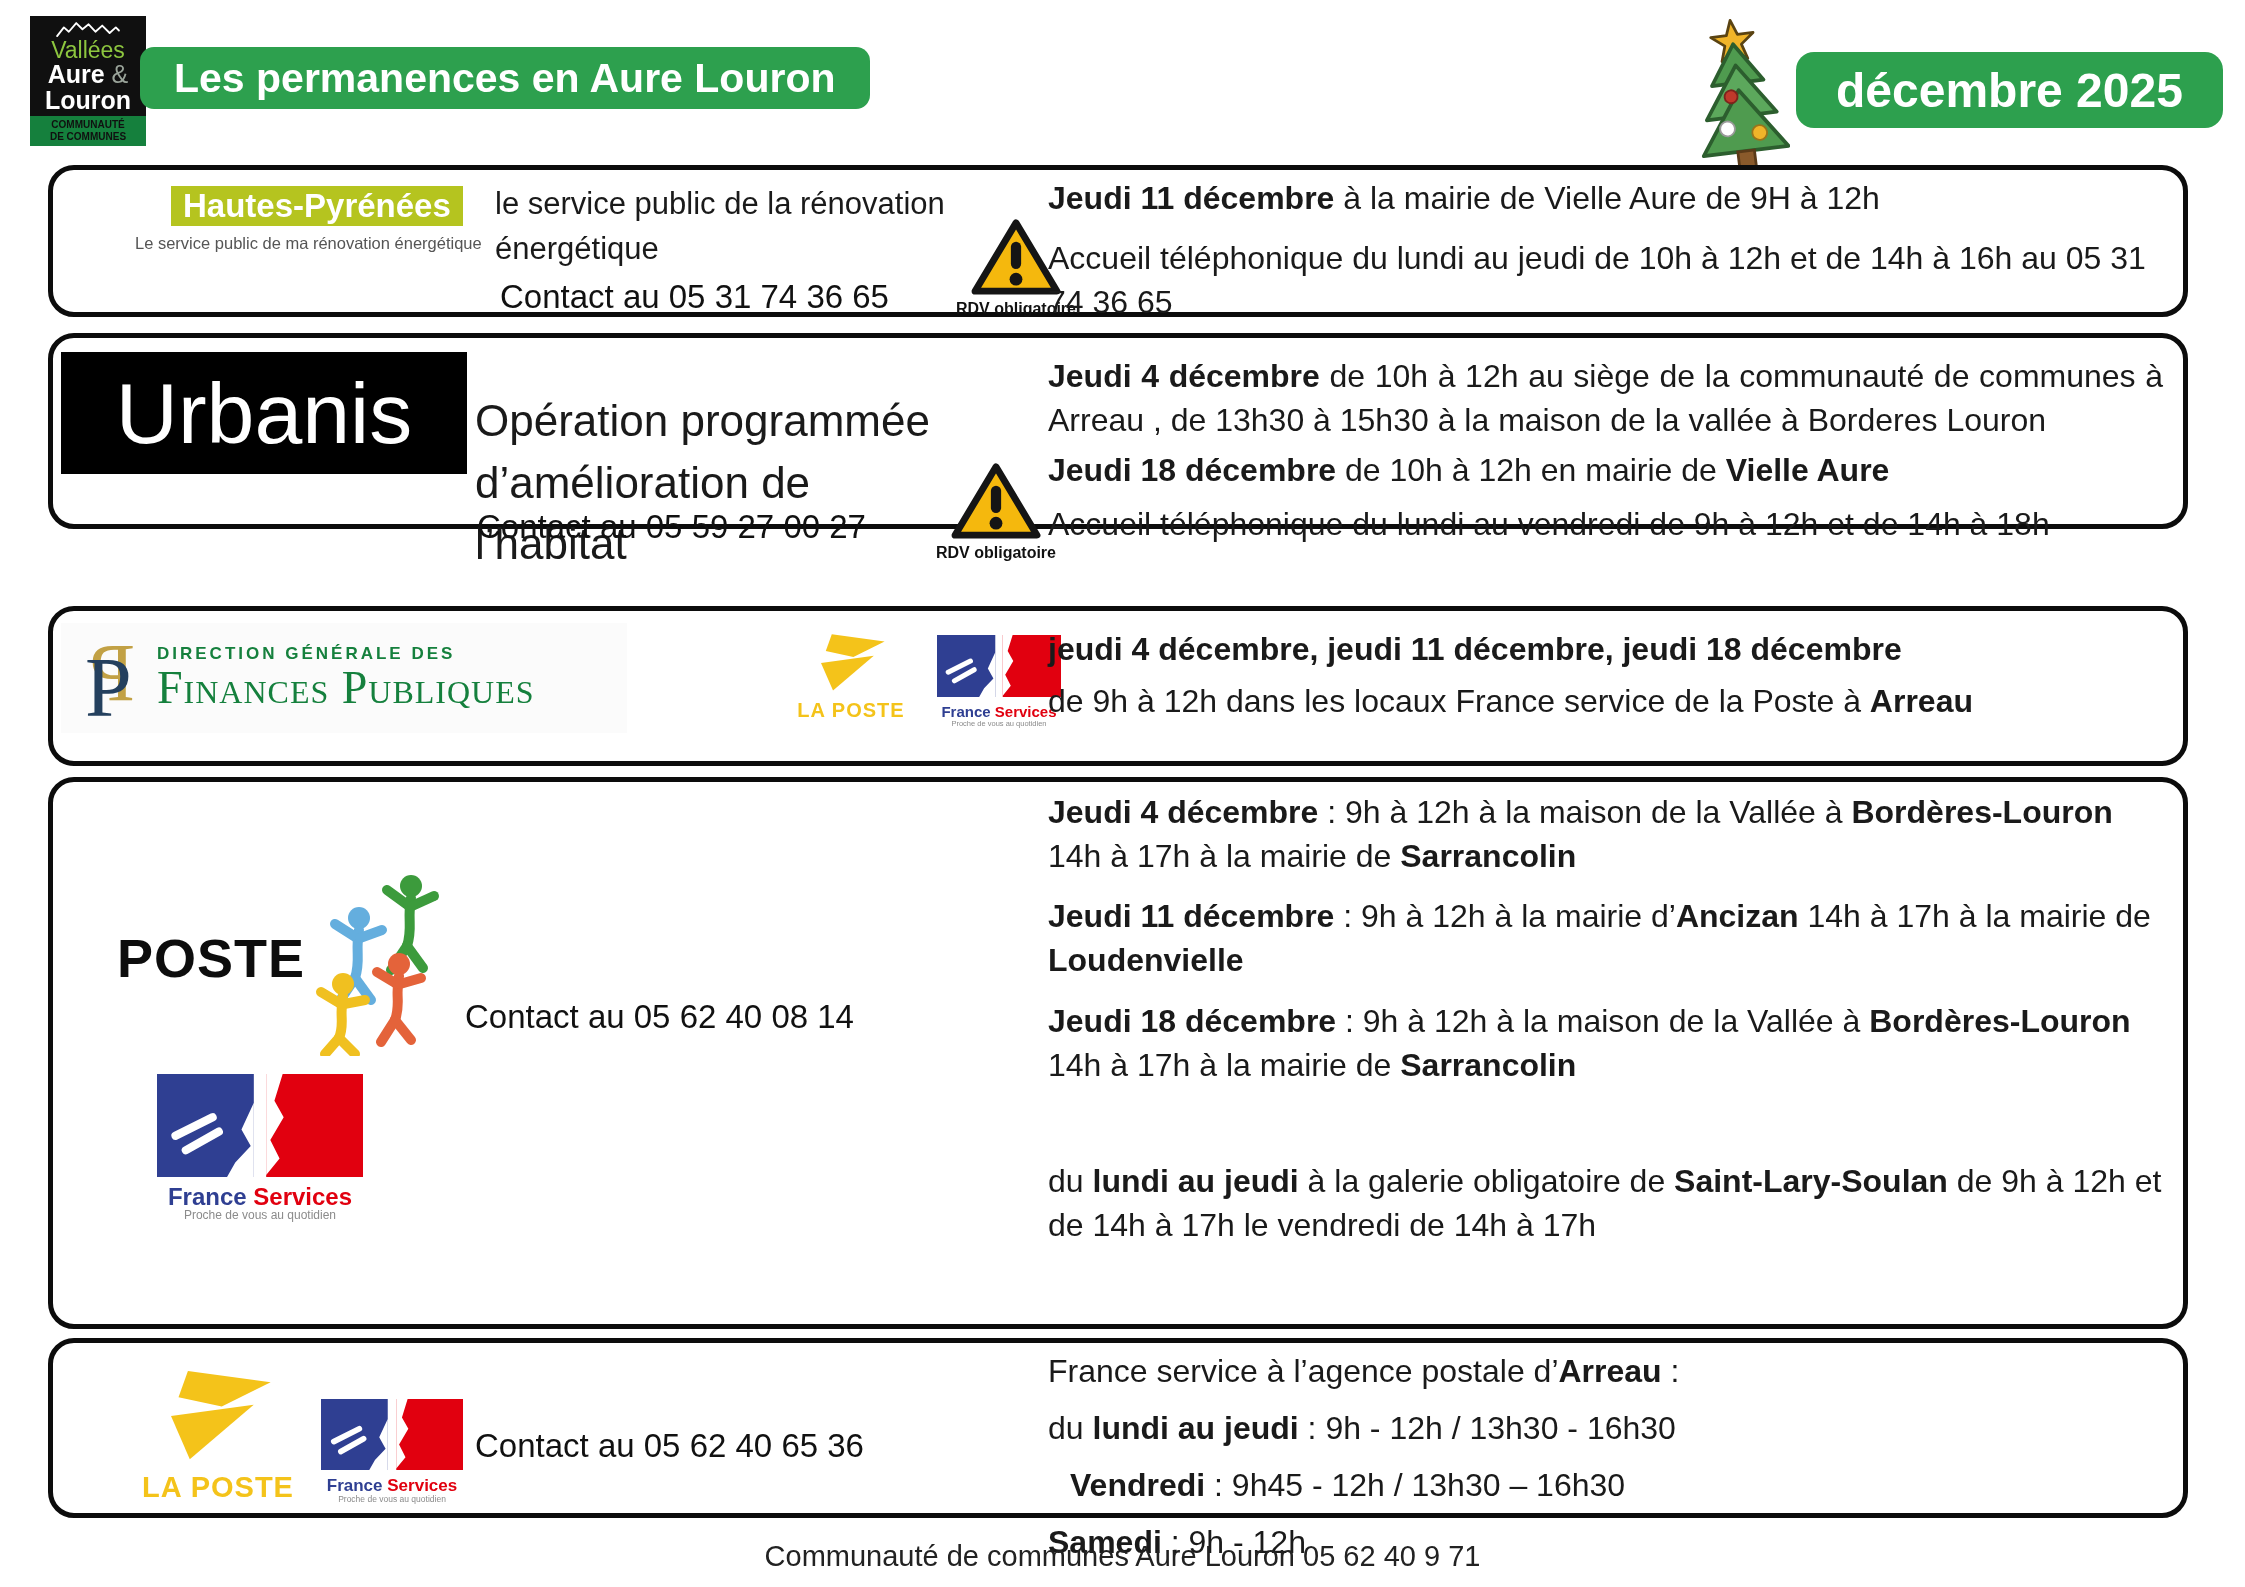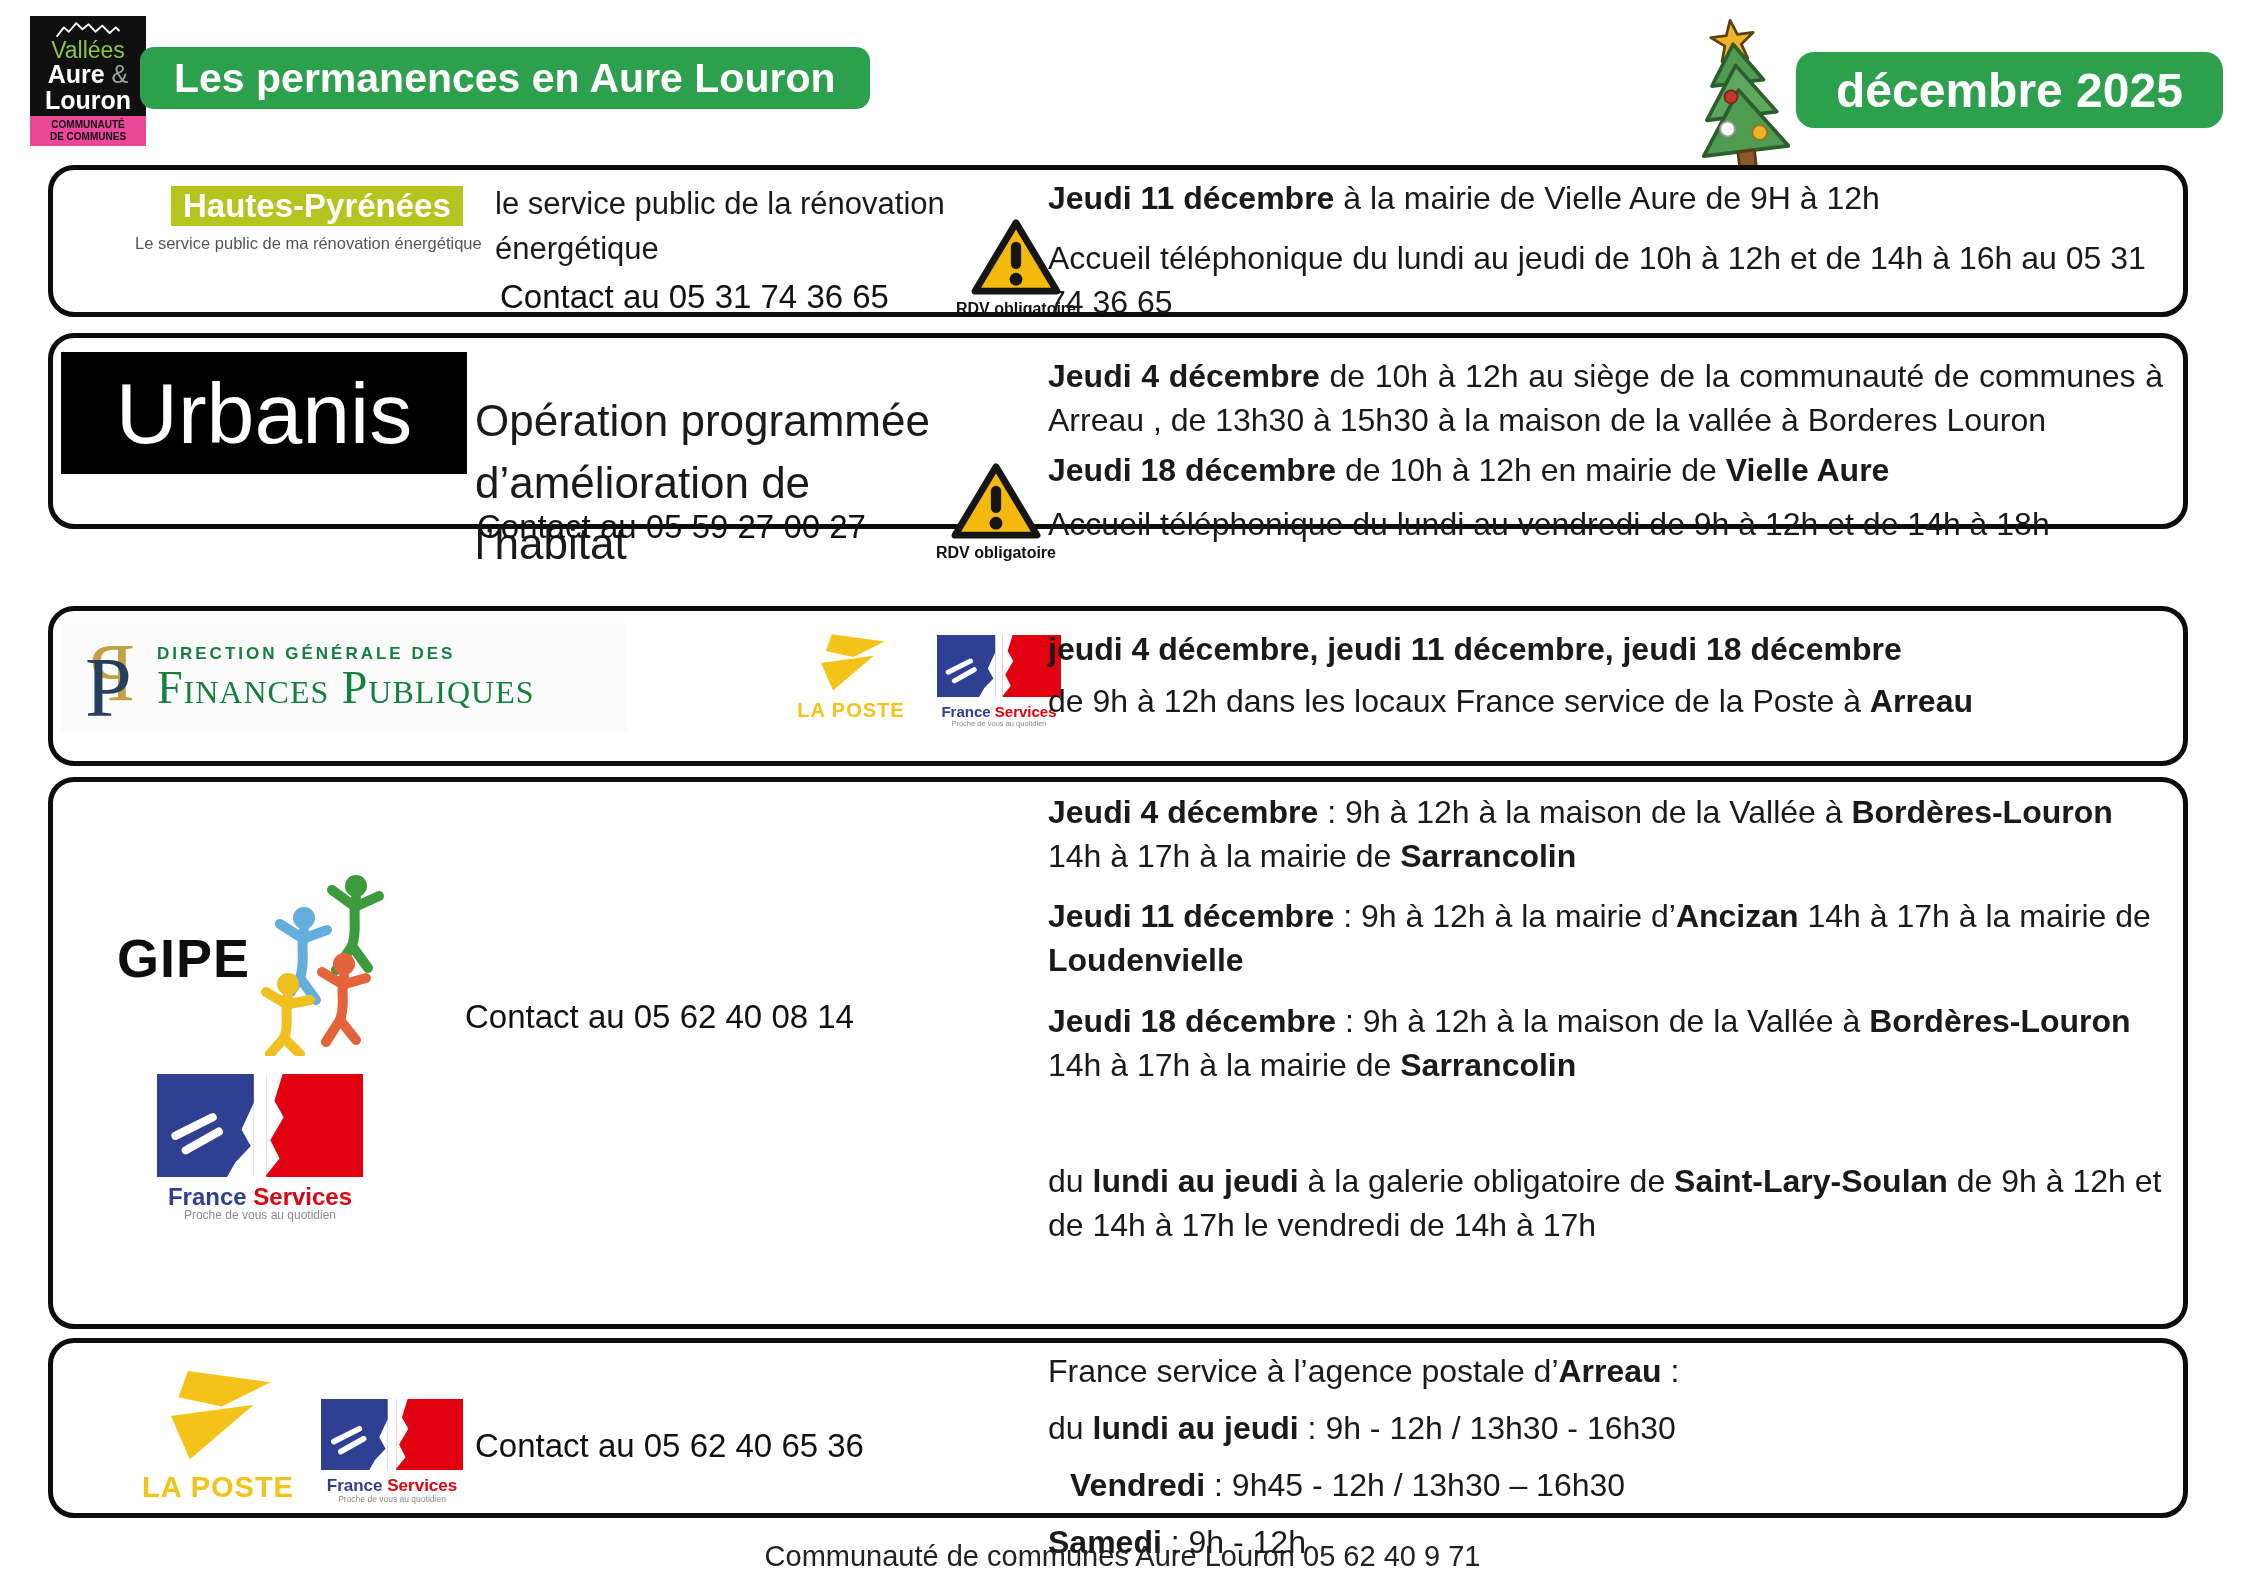--- a/index.html
+++ b/index.html
@@ -7,21 +7,21 @@
         font-family:"Liberation Sans",sans-serif;color:#1a1a1a;overflow:hidden;}
 
   
   .cc-logo{position:absolute;left:30px;top:16px;width:116px;height:130px;background:#101010;
            display:flex;flex-direction:column;align-items:center;}
   .cc-mountain{margin-top:4px;}
   .cc-l1{color:#8dc63f;font-size:23px;line-height:1.02;}
   .cc-l2{color:#fff;font-weight:700;font-size:25px;line-height:1.02;}
   .cc-amp{color:#9aa49a;font-weight:400;}
   .cc-l3{color:#fff;font-weight:700;font-size:25px;line-height:1.02;}
-  .cc-band{margin-top:3px;width:100%;background:#ec4899;color:#101010;font-weight:700;
+  .cc-band{margin-top:3px;width:100%;background:#15803d;color:#101010;font-weight:700;
            font-size:10px;text-align:center;line-height:1.15;padding:3px 0 4px;}
   .pill{background:#2da04e;color:#fff;font-weight:700;border-radius:14px;
         display:flex;align-items:center;justify-content:center;}
   .title-pill{position:absolute;left:140px;top:47px;height:62px;padding:0 34px;font-size:41px;}
   .month-pill{position:absolute;left:1796px;top:52px;height:76px;padding:0 40px;font-size:48px;border-radius:18px;}
   .tree{position:absolute;left:1688px;top:14px;}
 
   
   .box{position:absolute;left:48px;width:2140px;border:5px solid #0c0c0c;border-radius:26px;
        background:#fff;box-sizing:border-box;}
@@ -204,21 +204,21 @@
       <div class="fs-tag">Proche de vous au quotidien</div>
     </div>
     <div class="right" style="top:16px;">
       <p style="margin-bottom:8px;"><span style="font-weight: 700;">jeudi 4 décembre, jeudi 11 décembre, jeudi 18 décembre</span></p>
       <p><span>de 9h à 12h dans les locaux France service de la Poste à </span><span style="font-weight: 700;">Arreau</span></p>
     </div>
   </section>
 
   <section class="box" id="box-gipe">
     <div class="gipe-logo">
-      <span class="gipe-text">GIPE</span>
+      <span class="gipe-text">POSTE</span>
       <svg width="150" height="196" viewBox="0 0 150 196" style="margin-left:-6px;">
         <g stroke="#3c9b3c" stroke-width="10" stroke-linecap="round" fill="none">
           <circle cx="112" cy="26" r="11" fill="#3c9b3c" stroke="none"></circle>
           <path d="M112 38 C108 60 114 68 108 86"></path>
           <path d="M110 46 L88 30"></path>
             <path d="M113 46 L135 36"></path>
           <path d="M108 86 L92 110"></path>
             <path d="M108 86 L124 108"></path>
         </g>
         <g stroke="#64aede" stroke-width="10" stroke-linecap="round" fill="none">

